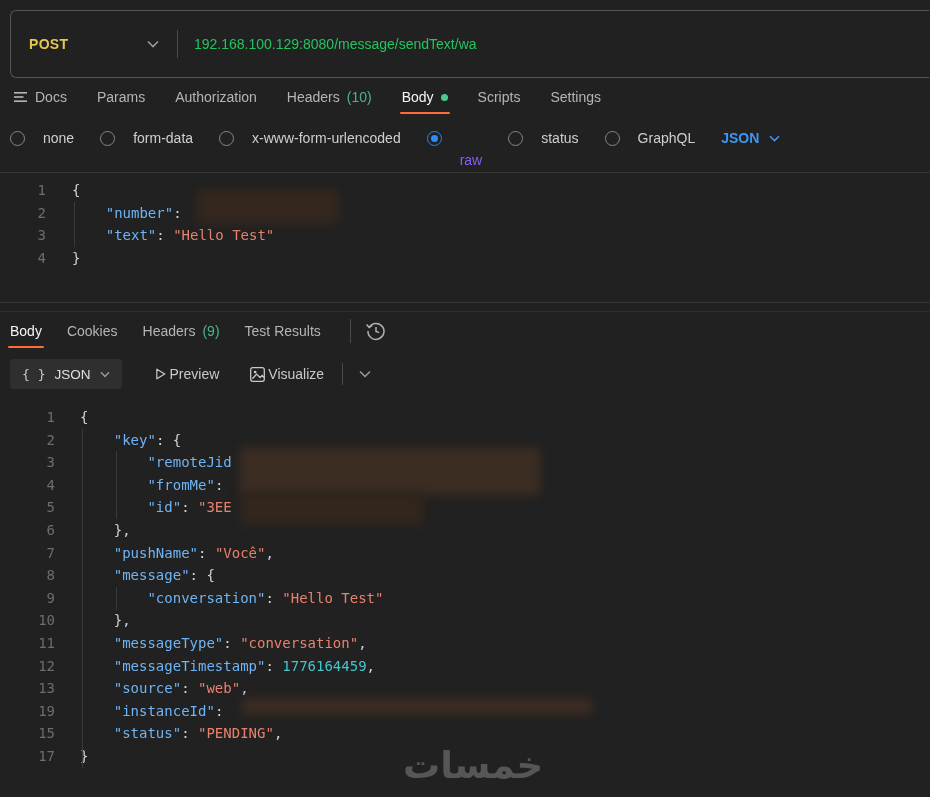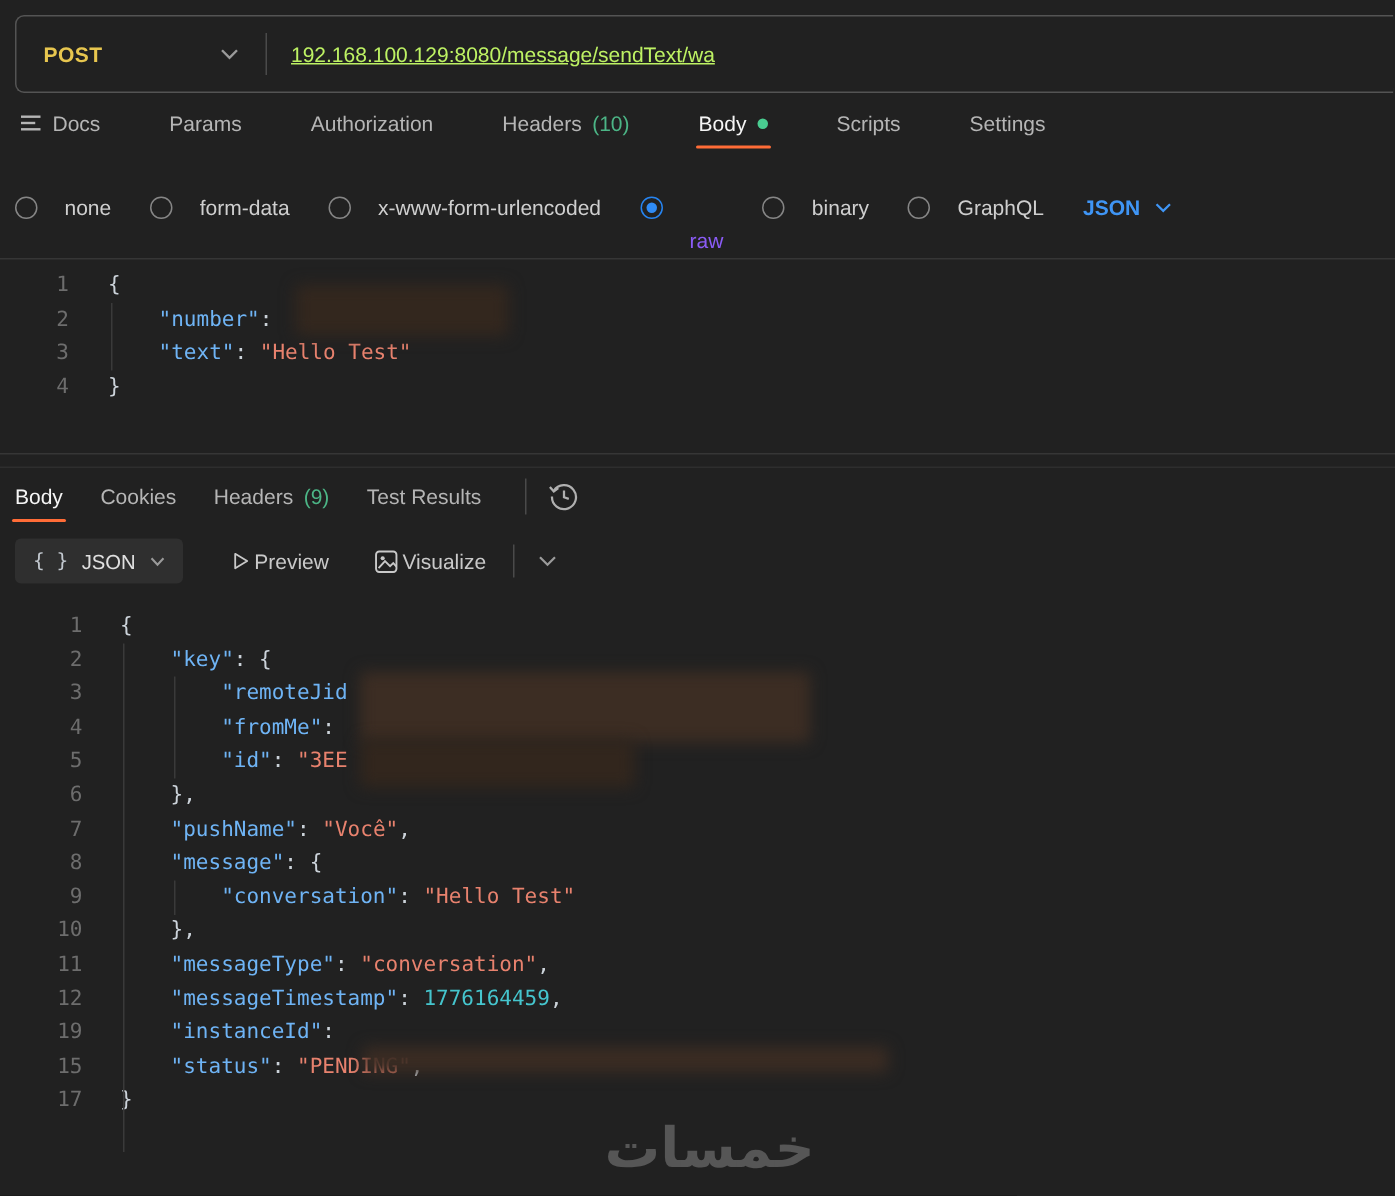--- a/index.html
+++ b/index.html
@@ -1,30 +1,30 @@
 <!DOCTYPE html>
 <html><head>
 <meta charset="utf-8">
 <style>
   html,body{margin:0;padding:0;background:#191919;}
   .app{position:relative;width:930px;height:797px;background:#212121;overflow:hidden;
        font-family:"Liberation Sans",sans-serif;color:#c9c9c9;}
 
   
-  .url-bar{position:absolute;left:10px;top:10px;width:919px;height:52px;
+  .url-bar{position:absolute;left:10px;top:10px;width:919px;height:68px;
            border:1px solid #545454;border-right:none;border-radius:6px 0 0 6px;
            background:#212121;display:flex;align-items:center;box-sizing:border-box;}
   .method-select{display:flex;align-items:center;justify-content:space-between;
                  width:130px;padding:0 18px 0 18px;cursor:pointer;}
   .method-label{color:#e7c64f;font-weight:bold;font-size:14px;letter-spacing:.3px;}
   .vdiv{width:1px;height:28px;background:#4a4a4a;}
-  .url-text{margin-left:16px;font-size:14px;color:#bef264;text-decoration:underline;}
-
-  
-  .req-tabs{position:absolute;left:14px;top:65px;height:34px;display:flex;gap:46px;}
+  .url-text{margin-left:16px;font-size:14px;color:#22c55e;}
+
+  
+  .req-tabs{position:absolute;left:14px;top:80px;height:34px;display:flex;gap:30px;}
   .tab{position:relative;height:34px;display:flex;align-items:center;gap:7px;
        font-size:14px;color:#b5b5b5;cursor:pointer;}
   .tab.active{color:#f5f5f5;}
   .tab.active::after{content:'';position:absolute;left:-2px;right:-2px;bottom:0;height:2px;
        background:#ff6c37;border-radius:1px;}
   .tab .count{color:#4cb586;}
   .tab .dot{width:7px;height:7px;border-radius:50%;background:#49cc90;}
   .tab-ic{display:flex;align-items:center;}
 
   
@@ -145,21 +145,21 @@
       <div class="radio-opt">
         <span class="radio"></span>
         <span>x-www-form-urlencoded</span>
       </div>
       <div class="radio-opt">
         <span class="radio sel"></span>
         <span style="color: #8b5cf6; margin-top: 44px;">raw</span>
       </div>
       <div class="radio-opt">
         <span class="radio"></span>
-        <span>binary</span>
+        <span>status</span>
       </div>
       <div class="radio-opt">
         <span class="radio"></span>
         <span>GraphQL</span>
       </div>
       <div class="fmt-select">
         <span class="fmt-label">JSON</span>
         <svg width="11" height="7" viewBox="0 0 11 7">
           <polyline points="1,1.2 5.5,5.6 10,1.2" fill="none" stroke="#3f95f5" stroke-width="1.5"></polyline>
         </svg>
@@ -292,20 +292,24 @@
       </div>
       <div class="code-line">
         <span class="ln">11</span>
         <span class="cd"><span class="tk-w">    </span><span class="tk-k">"messageType"</span><span class="tk-p">: </span><span class="tk-s">"conversation"</span><span class="tk-p">,</span></span>
       </div>
       <div class="code-line">
         <span class="ln">12</span>
         <span class="cd"><span class="tk-w">    </span><span class="tk-k">"messageTimestamp"</span><span class="tk-p">: </span><span class="tk-n">1776164459</span><span class="tk-p">,</span></span>
       </div>
       <div class="code-line">
+        <span class="ln">13</span>
+        <span class="cd"><span class="tk-w">    </span><span class="tk-k">"source"</span><span class="tk-p">: </span><span class="tk-s">"web"</span><span class="tk-p">,</span></span>
+      </div>
+      <div class="code-line">
         <span class="ln">19</span>
         <span class="cd"><span class="tk-w">    </span><span class="tk-k">"instanceId"</span><span class="tk-p">: </span></span>
       </div>
       <div class="code-line">
         <span class="ln">15</span>
         <span class="cd"><span class="tk-w">    </span><span class="tk-k">"status"</span><span class="tk-p">: </span><span class="tk-s">"PENDING"</span><span class="tk-p">,</span></span>
       </div>
       <div class="code-line">
         <span class="ln">17</span>
         <span class="cd"><span class="tk-p">}</span></span>

